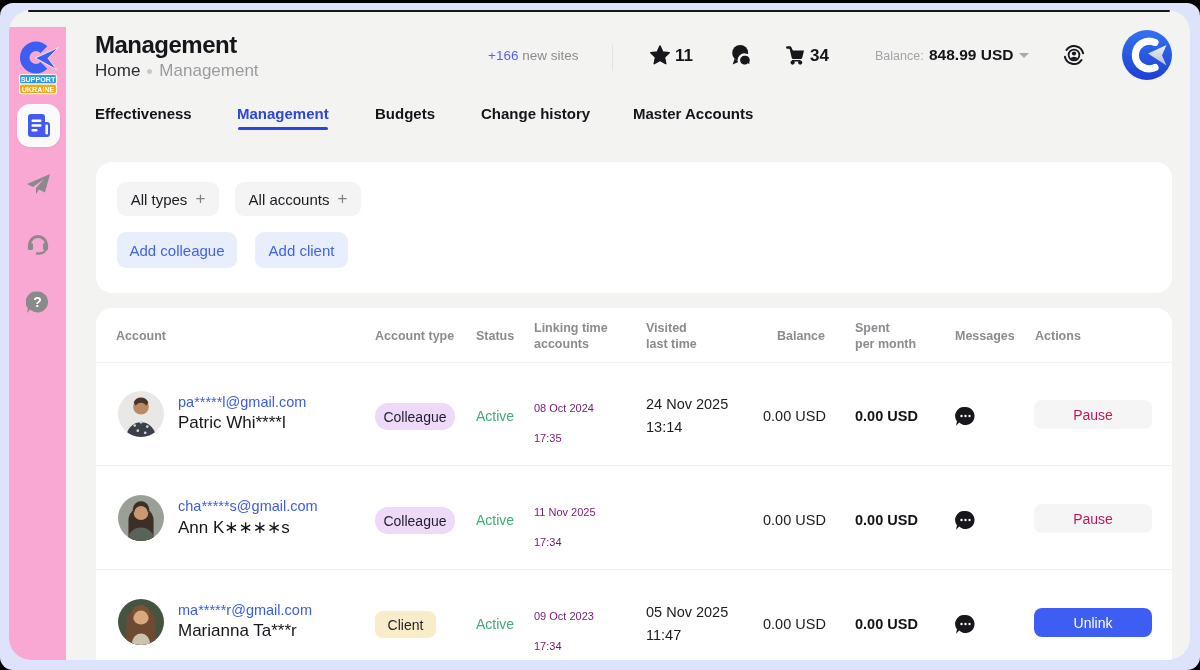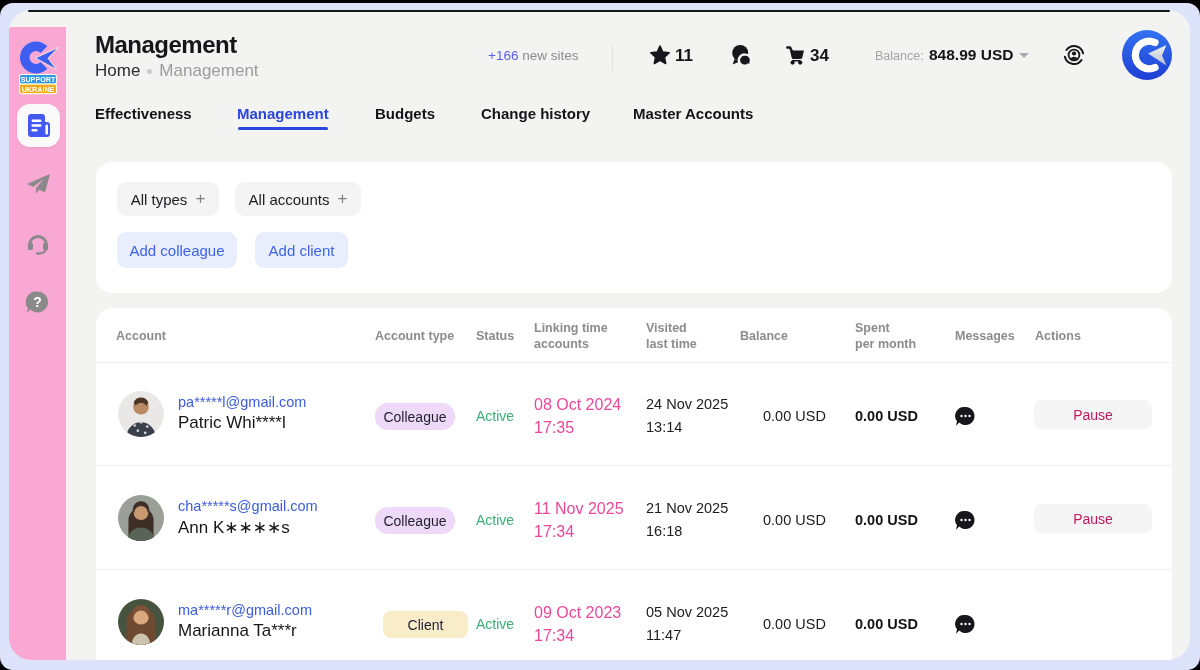--- a/index.html
+++ b/index.html
@@ -46,23 +46,23 @@
 .th { position:absolute; font-size:12.5px; color:#8b8b90; font-weight:700; line-height:16px; }
 #thline { position:absolute; left:0; top:54px; width:1076px; height:1px; background:#f1f1f1; }
 .row { position:absolute; left:0; width:1076px; height:104px; }
 .rowline { position:absolute; left:0; bottom:0; width:1076px; height:1px; background:#efefef; }
 .avatar { position:absolute; left:22px; top:29px; width:46px; height:46px; border-radius:50%; overflow:hidden; }
 .email { position:absolute; left:82px; top:32px; font-size:14.5px; color:#3c5ce0; }
 .name { position:absolute; left:82px; top:51px; font-size:17px; color:#17171b; }
 .badge { position:absolute; left:279px; height:27px; border-radius:8px; font-size:14px; color:#1f1f2e;
   display:flex; align-items:center; justify-content:center; top:41px; }
 .colleague { width:80px; background:#eed9f8;border-radius:13px; }
-.client { width:85px; background:#f9ecc8;margin-left:8px; }
+.client { width:61px; background:#f9ecc8; }
 .active { position:absolute; left:380px; top:46px; font-size:14px; color:#3eae74; }
-.d1 { position:absolute; left:438px; top:31px; font-size:16px; color:#ec4899; line-height:23px; }
+.d1 { position:absolute; left:438px; top:31px; font-size:11px; color:#701a75; line-height:30px; }
 .d2 { position:absolute; left:550px; top:31px; font-size:14.5px; color:#1b1b20; line-height:23px; }
 .bal { position:absolute; left:667px; top:46px; font-size:14.5px; color:#1b1b20; }
 .spent { position:absolute; left:759px; top:46px; font-size:14.5px; font-weight:700; color:#111115; }
 .msg { position:absolute; left:859px; top:44px; }
 .abtn { position:absolute; left:938px; top:38px; width:118px; height:29px; border-radius:8px;
   font-size:14px; display:flex; align-items:center; justify-content:center; }
 .pause { background:#f5f5f6; color:#be185d; }
 .unlink { background:#3e5df2; color:#fff; font-weight:400; }
 </style>
 </head>
@@ -167,21 +167,21 @@
     <div class="fbtn bbtn" style="left:159px; top:70px; width:93px; height:36px">Add client</div>
     <div class="fbtn bbtn" style="left:21px; top:70px; width:120px; height:36px">Add colleague</div>
   </div>
 
   <div id="tcard">
     <div class="th" style="left:20px;  top:20px">Account</div>
     <div class="th" style="left:279px; top:20px">Account type</div>
     <div class="th" style="left:380px; top:20px">Status</div>
     <div class="th" style="left:438px; top:12px">Linking time<br>accounts</div>
     <div class="th" style="left:550px; top:12px">Visited<br>last time</div>
-    <div class="th" style="left:644px; top:20px">Balance</div>
+    <div class="th" style="left:681px; top:20px">Balance</div>
     <div class="th" style="left:759px; top:12px">Spent<br>per month</div>
     <div class="th" style="left:859px; top:20px">Messages</div>
     <div class="th" style="left:939px; top:20px">Actions</div>
     <div id="thline"></div>
 
     <div class="row" style="top:54px">
       <div class="avatar"><svg width="46" height="46" viewBox="0 0 44 44">
         <rect width="44" height="44" fill="#e9e8e6"></rect>
         <circle cx="22" cy="15" r="7.5" fill="#b98a63"></circle>
         <path d="M8 44 a14 14 0 0 1 28 0 Z" fill="#3a3f4a"></path>
@@ -216,21 +216,20 @@
         <path d="M10 44 v-20 a12 12 0 0 1 24 0 v20 Z" fill="#3d2e26"></path>
         <circle cx="22" cy="17" r="7" fill="#c99a72"></circle>
         <path d="M9 44 a13 13 0 0 1 26 0 Z" fill="#5a6358"></path>
         <path d="M14 14 a8 8 0 0 1 16 0 l-1.5 3 a6.5 6.5 0 0 0 -13 0 Z" fill="#3d2e26"></path>
       </svg></div>
       <div class="email">cha*****s@gmail.com</div>
       <div class="name">Ann K∗∗∗∗s</div>
       <div class="badge colleague">Colleague</div>
       <div class="active">Active</div>
       <div class="d1">11 Nov 2025<br>17:34</div>
-      <div class="d2">21 Nov 2025<br>16:18</div>
       <div class="bal">0.00 USD</div>
       <div class="spent">0.00 USD</div>
       <svg class="msg" width="21" height="22" viewBox="0 0 21 22">
         <path d="M10.5 1 a9 9 0 1 1 -6.3 15.4 l-3.2 3.4 1-4.5 A9 9 0 0 1 10.5 1 Z" fill="#17171b"></path>
         <circle cx="6.5" cy="10" r="1.2" fill="#fff"></circle>
             <circle cx="10.5" cy="10" r="1.2" fill="#fff"></circle>
             <circle cx="14.5" cy="10" r="1.2" fill="#fff"></circle>
       </svg>
       <div class="abtn pause">Pause</div>
       <div class="rowline"></div>
@@ -251,16 +250,17 @@
       <div class="d1">09 Oct 2023<br>17:34</div>
       <div class="d2">05 Nov 2025<br>11:47</div>
       <div class="bal">0.00 USD</div>
       <div class="spent">0.00 USD</div>
       <svg class="msg" width="21" height="22" viewBox="0 0 21 22">
         <path d="M10.5 1 a9 9 0 1 1 -6.3 15.4 l-3.2 3.4 1-4.5 A9 9 0 0 1 10.5 1 Z" fill="#17171b"></path>
         <circle cx="6.5" cy="10" r="1.2" fill="#fff"></circle>
             <circle cx="10.5" cy="10" r="1.2" fill="#fff"></circle>
             <circle cx="14.5" cy="10" r="1.2" fill="#fff"></circle>
       </svg>
+      <div class="abtn unlink">Unlink</div>
     </div>
   </div>
  </div>
 </div>
 
 </body></html>

